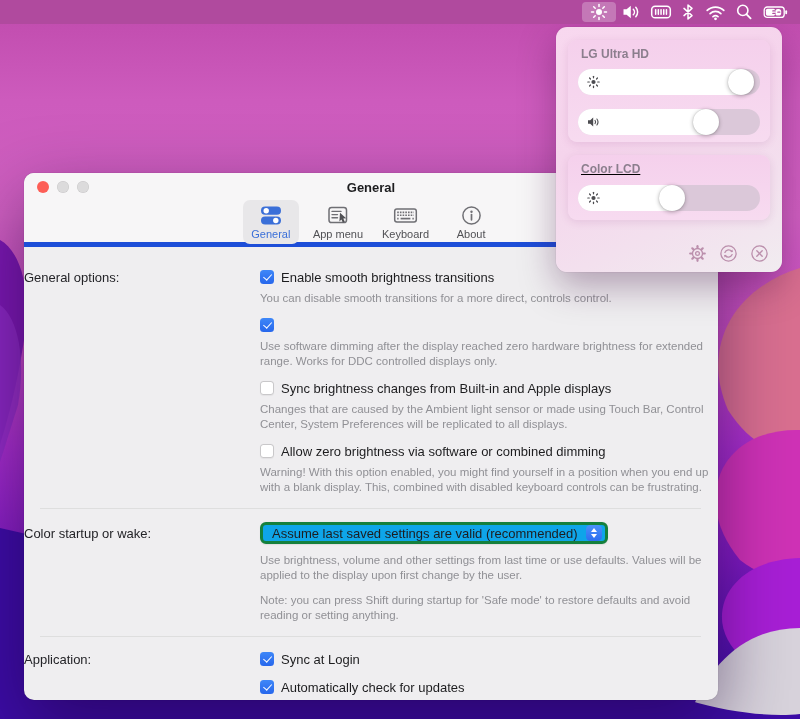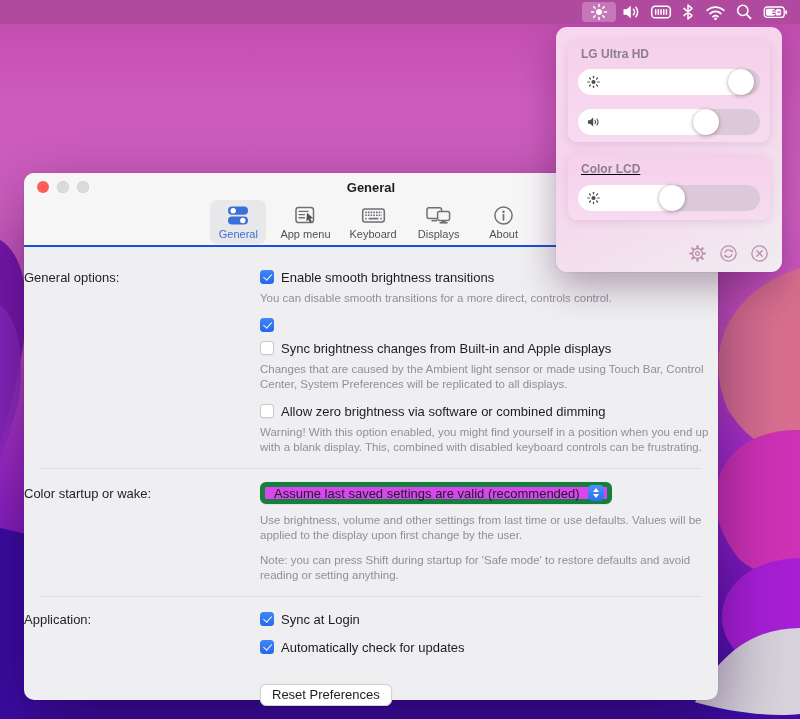--- a/index.html
+++ b/index.html
@@ -13,21 +13,21 @@
 
   
   .menubar { position:absolute; top:0; left:0; right:0; height:24px; background:#b04a9e;
     display:flex; justify-content:flex-end; align-items:center; padding-right:6px; z-index:40; }
   .mb-item { height:20px; min-width:30px; display:flex; align-items:center; justify-content:center; border-radius:4px; }
   .mb-item.active { background:rgba(255,255,255,.26); min-width:34px; }
 
   
   .window { position:absolute; left:24px; top:173px; width:694px; height:527px; border-radius:10px;
     background:#efeef0; box-shadow:0 25px 70px rgba(25,0,50,.5), 0 0 1px rgba(0,0,0,.35); z-index:20; }
-  .chrome { height:74px; background:#f7f6f7; border-bottom:2px solid #1d4ed8; border-radius:10px 10px 0 0; }
+  .chrome { height:74px; background:#f7f6f7; border-bottom:5px solid #1d4ed8; border-radius:10px 10px 0 0; }
   .titlebar { height:26px; position:relative; }
   .lights { position:absolute; left:13px; top:8px; display:flex; gap:8px; }
   .light { width:12px; height:12px; border-radius:50%; }
   .light.red { background:#fd5e56; }
   .light.dim { background:#dcdbdc; box-shadow:inset 0 0 0 .5px rgba(0,0,0,.1); }
   .win-title { text-align:center; font-size:13px; font-weight:bold; color:#1d1d1f; line-height:30px; }
 
   .toolbar { display:flex; justify-content:center; gap:9px; padding-top:1px; }
   .tab { display:flex; flex-direction:column; align-items:center; min-width:56px; padding:3px 5px 3px; border-radius:7px; gap:0px; }
   .tab.selected { background:#e8e7e9; }
@@ -42,21 +42,21 @@
   .cbrow { display:flex; align-items:center; gap:7px; margin-bottom:5px; height:18px; }
   .cb { width:14px; height:14px; border-radius:3.5px; background:#fff; box-shadow:inset 0 0 0 1px #c9c8ca, 0 .5px 1px rgba(0,0,0,.05); position:relative; flex:none; }
   .cb.checked { background:linear-gradient(#3e87f8,#2767ec); box-shadow:none; }
   .cb.checked::after { content:""; position:absolute; left:4.6px; top:1.9px; width:3.8px; height:7.4px;
     border:solid #fff; border-width:0 1.8px 1.8px 0; transform:rotate(42deg); }
   .cblabel { font-size:13px; color:#1d1d1f; }
   .desc { font-size:11.5px; line-height:15px; color:#909095; margin:0 0 10px 0; }
 
   .sep { height:1px; background:#dedede; margin:3px 17px 13px 16px; }
 
-  .select { display:inline-flex; align-items:center; height:22px; background:#d946ef; border:5px solid #15803d;
+  .select { display:inline-flex; align-items:center; height:22px; background:#0ea5e9; border:3px solid #15803d;
     border-radius:6px; padding:0 3px 0 9px; gap:8px; box-shadow:0 .5px 1.5px rgba(0,0,0,.08); margin-bottom:9px; }
   .select-text { font-size:13px; color:#1d1d1f; white-space:nowrap; }
   .stepper { width:16px; height:16px; border-radius:4.5px; background:linear-gradient(#4b92fa,#2c6ef0);
     display:flex; flex-direction:column; align-items:center; justify-content:center; gap:2px; }
   .chev { width:0; height:0; border-left:3.5px solid transparent; border-right:3.5px solid transparent; }
   .chev.up { border-bottom:4px solid #fff; }
   .chev.down { border-top:4px solid #fff; }
 
   .btn { display:inline-block; font-size:13px; color:#1d1d1f; background:#fff; border:1px solid #d2d1d3;
     border-radius:6px; padding:2px 11px 3px; box-shadow:0 .5px 1.5px rgba(0,0,0,.1); margin-top:6px; }
@@ -203,30 +203,20 @@
             <line x1="5.2" y1="9.4" x2="21.8" y2="9.4"></line>
             <line x1="5.2" y1="12.3" x2="21.8" y2="12.3"></line>
           </g>
           <line x1="8.6" y1="15.6" x2="18.4" y2="15.6" stroke="#6f6f74" stroke-width="1.7"></line>
           <line x1="5.2" y1="15.6" x2="6.6" y2="15.6" stroke="#6f6f74" stroke-width="1.7"></line>
           <line x1="20.4" y1="15.6" x2="21.8" y2="15.6" stroke="#6f6f74" stroke-width="1.7"></line>
         </svg>
         <span class="tab-label">Keyboard</span>
       </div>
       <div class="tab">
-        <svg width="29" height="25" viewBox="0 0 29 25">
-          <rect x="3" y="4.8" width="14.5" height="10.6" rx="1.8" stroke="#6f6f74" stroke-width="1.5" fill="none"></rect>
-          <line x1="7.5" y1="17.7" x2="13" y2="17.7" stroke="#6f6f74" stroke-width="1.5"></line>
-          <rect x="13.6" y="8.6" width="12" height="8.8" rx="1.6" fill="#f7f6f7" stroke="#6f6f74" stroke-width="1.5"></rect>
-          <rect x="17.6" y="17.4" width="4" height="1.8" fill="#6f6f74"></rect>
-          <line x1="15.6" y1="19.8" x2="23.6" y2="19.8" stroke="#6f6f74" stroke-width="1.6"></line>
-        </svg>
-        <span class="tab-label">Displays</span>
-      </div>
-      <div class="tab">
         <svg width="25" height="25" viewBox="0 0 25 25">
           <circle cx="12.5" cy="12.5" r="8.6" stroke="#6f6f74" stroke-width="1.5" fill="none"></circle>
           <circle cx="12.5" cy="8.7" r="1.2" fill="#6f6f74"></circle>
           <line x1="12.5" y1="11.6" x2="12.5" y2="16.8" stroke="#6f6f74" stroke-width="1.7" stroke-linecap="round"></line>
         </svg>
         <span class="tab-label">About</span>
       </div>
     </div>
   </div>
 
@@ -237,20 +227,21 @@
       <div class="ctlcol">
         <div class="cbrow">
           <span class="cb checked"></span>
           <span class="cblabel">Enable smooth brightness transitions</span>
         </div>
         <p class="desc">You can disable smooth transitions for a more direct, controls control.</p>
 
         <div class="cbrow">
           <span class="cb checked"></span>
         </div>
+        <p class="desc">Use software dimming after the display reached zero hardware brightness for extended range. Works for DDC controlled displays only.</p>
 
         <div class="cbrow">
           <span class="cb"></span>
           <span class="cblabel">Sync brightness changes from Built-in and Apple displays</span>
         </div>
         <p class="desc">Changes that are caused by the Ambient light sensor or made using Touch Bar, Control Center, System Preferences will be replicated to all displays.</p>
 
         <div class="cbrow">
           <span class="cb"></span>
           <span class="cblabel">Allow zero brightness via software or combined dimming</span>

